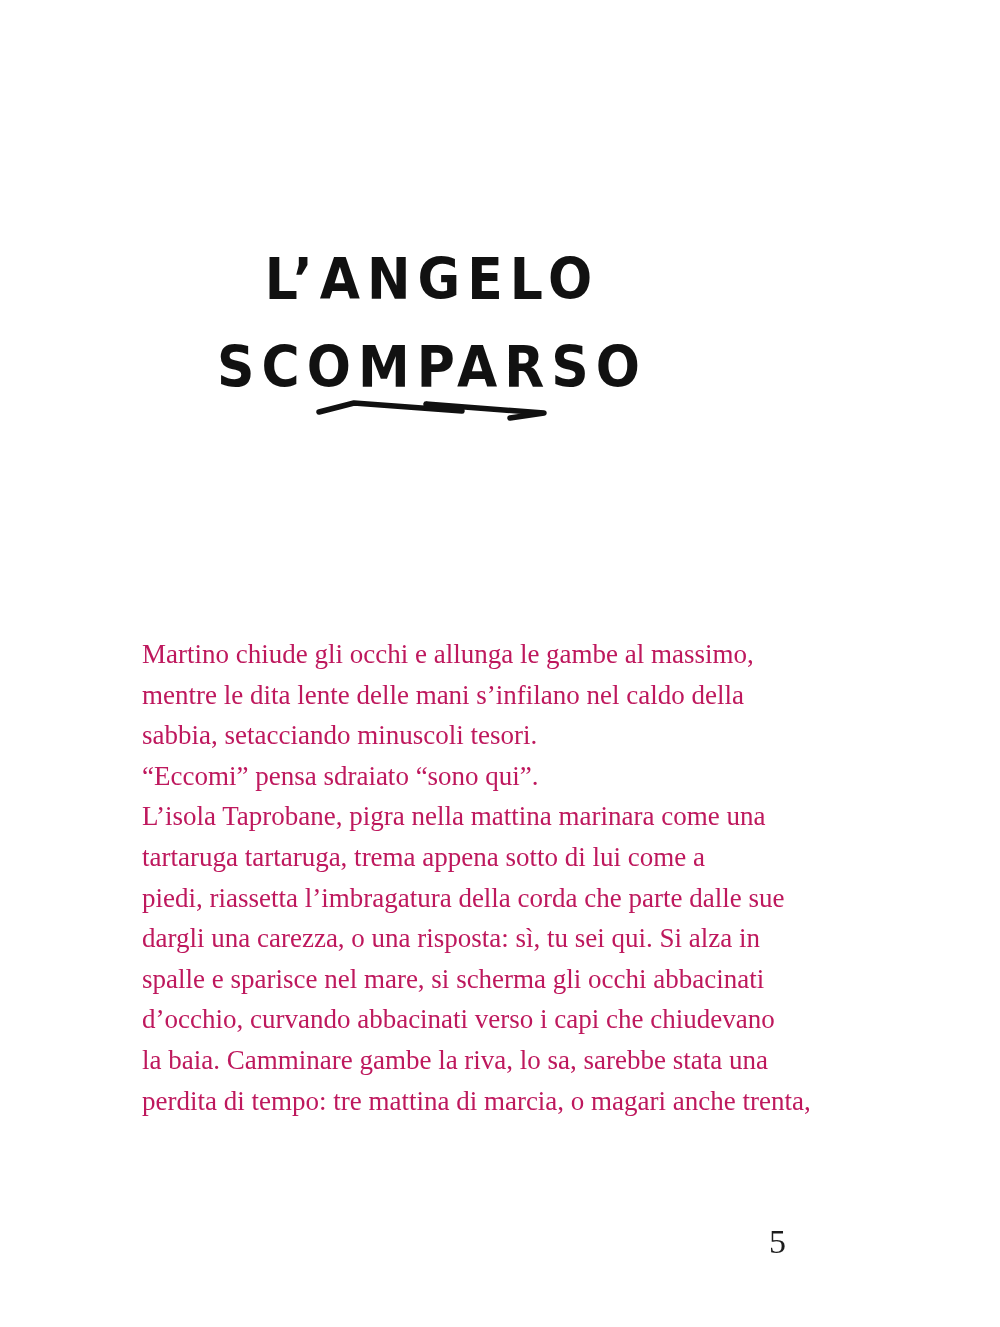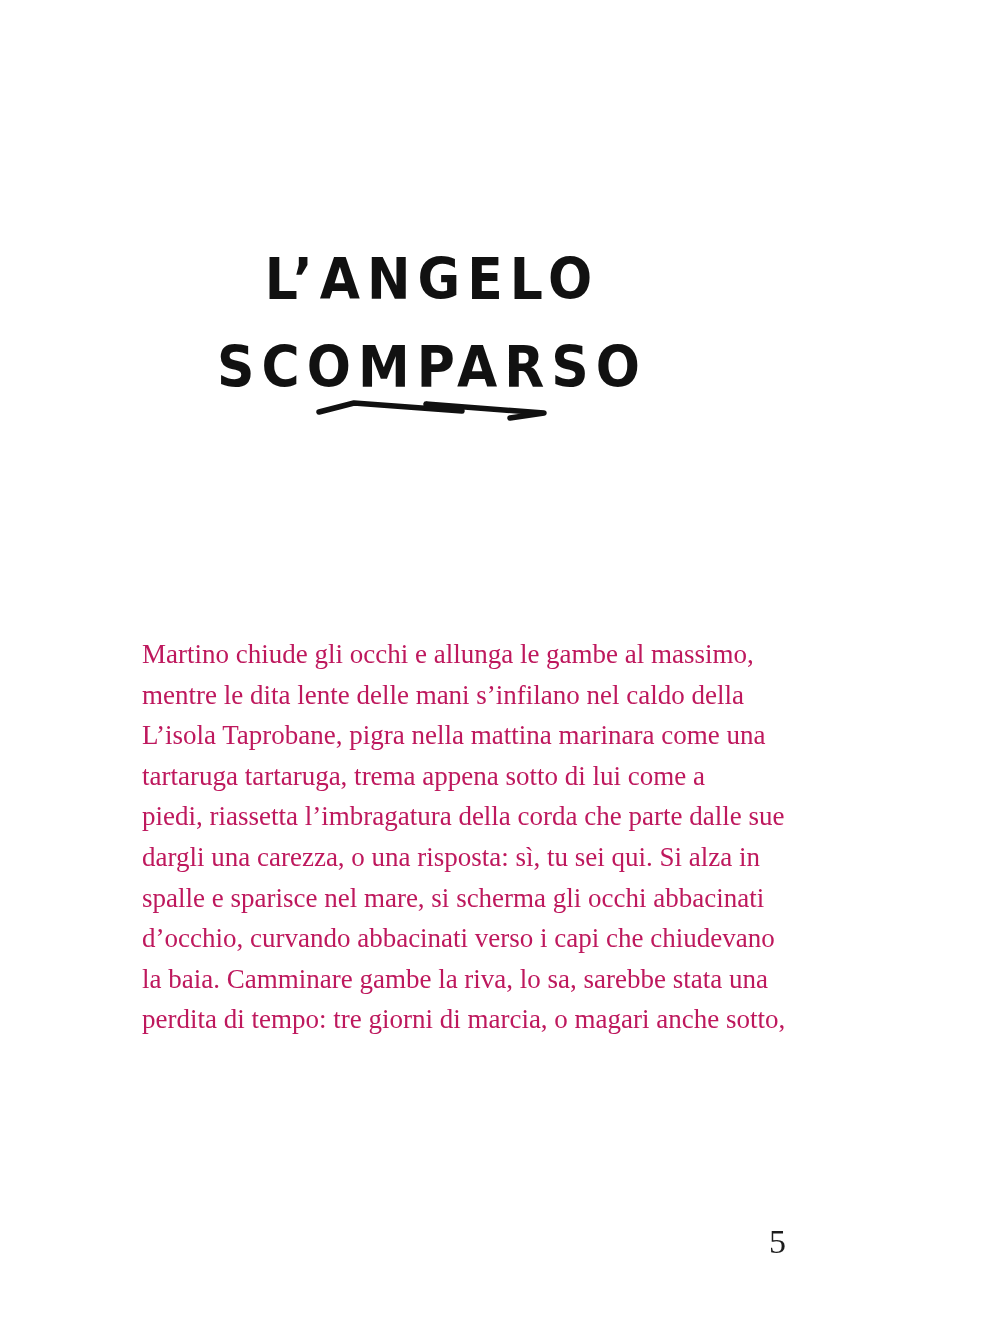--- a/index.html
+++ b/index.html
@@ -73,25 +73,27 @@
 
   <div class="zigzag-wrap">
     <svg width="236" height="26" viewBox="0 0 236 26" aria-hidden="true">
       <path d="M5 14 L40 5 L148 13 L112 6 L230 15 L196 20" fill="none" stroke="#111111" stroke-width="5.5" stroke-linecap="round" stroke-linejoin="round"></path>
     </svg>
   </div>
 
   <div class="body-text">
     <div class="body-line">Martino chiude gli occhi e allunga le gambe al massimo,</div>
     <div class="body-line">mentre le dita lente delle mani s’infilano nel caldo della</div>
+    <div class="body-line">sabbia, setacciando minuscoli tesori.</div>
+    <div class="body-line">“Eccomi” pensa sdraiato “sono qui”.</div>
     <div class="body-line">L’isola Taprobane, pigra nella mattina marinara come una</div>
     <div class="body-line">tartaruga tartaruga, trema appena sotto di lui come a</div>
     <div class="body-line">piedi, riassetta l’imbragatura della corda che parte dalle sue</div>
     <div class="body-line">dargli una carezza, o una risposta: sì, tu sei qui. Si alza in</div>
     <div class="body-line">spalle e sparisce nel mare, si scherma gli occhi abbacinati</div>
     <div class="body-line">d’occhio, curvando abbacinati verso i capi che chiudevano</div>
     <div class="body-line">la baia. Camminare gambe la riva, lo sa, sarebbe stata una</div>
-    <div class="body-line">perdita di tempo: tre giorni di marcia, o magari anche sotto,</div>
+    <div class="body-line">perdita di tempo: tre mattina di marcia, o magari anche trenta,</div>
   </div>
 
   <div class="page-number">5</div>
 
 </div>
 
 </body></html>

